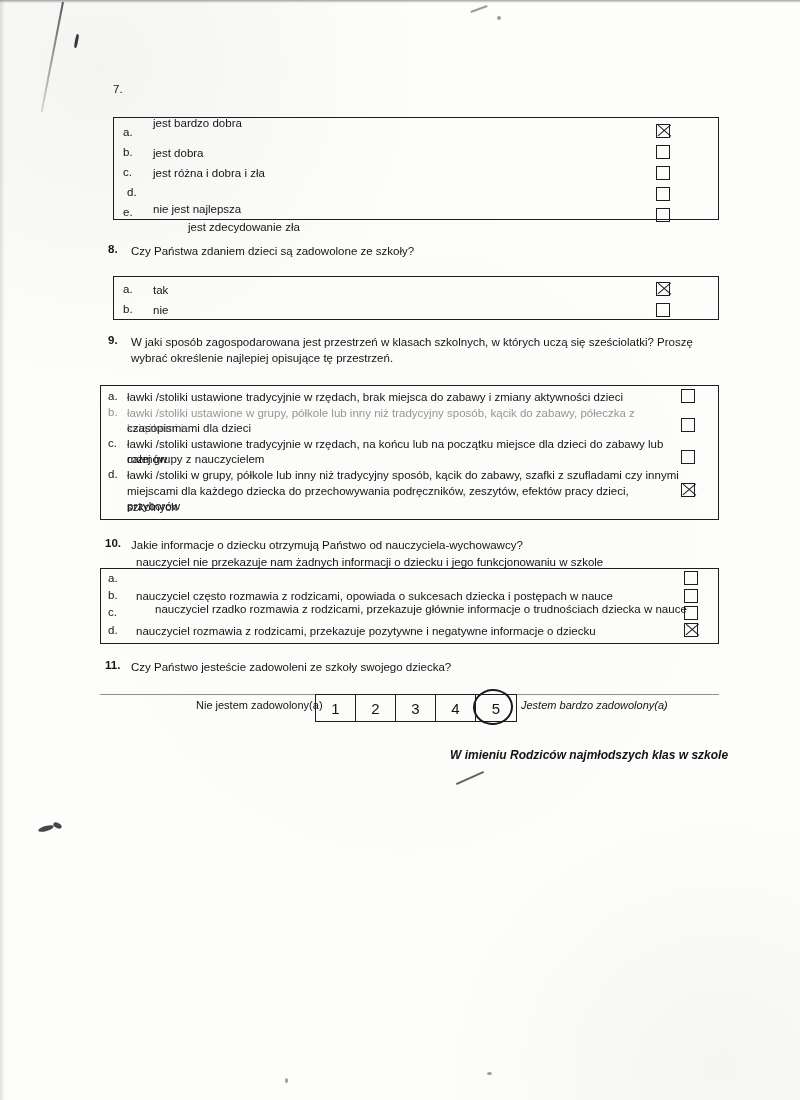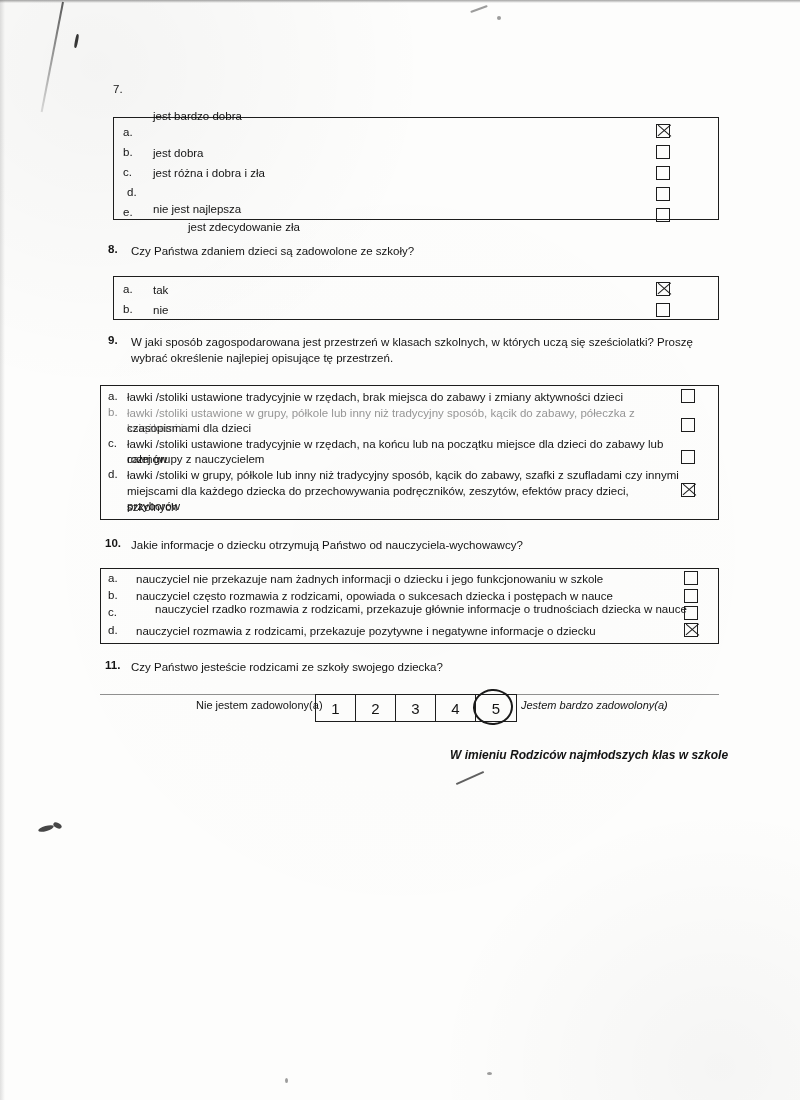--- a/index.html
+++ b/index.html
@@ -214,21 +214,21 @@
   <div class="speck" style="left:470px; top:8px; width:18px; height:2px; transform:rotate(-20deg); border-radius:2px;"></div>
   <div class="sig-stroke"></div>
 
   <div class="content">
 
     <div class="q-num" style="left:113px; top:83px;">7.</div>
 
     <div class="ansbox" style="left:113px; top:117px; width:606px; height:103px;"></div>
 
     <div class="opt-letter" style="left:123px; top:126px;">a.</div>
-    <div class="opt-text" style="left:153px; top:109px;">jest bardzo dobra</div>
+    <div class="opt-text" style="left:153px; top:116px;">jest bardzo dobra</div>
     <div class="cbox checked" style="left:656px; top:124px;"></div>
 
     <div class="opt-letter" style="left:123px; top:146px;">b.</div>
     <div class="opt-text" style="left:153px; top:146px;">jest dobra</div>
     <div class="cbox" style="left:656px; top:145px;"></div>
 
     <div class="opt-letter" style="left:123px; top:166px;">c.</div>
     <div class="opt-text" style="left:153px; top:166px;">jest różna i dobra i zła</div>
     <div class="cbox" style="left:656px; top:166px;"></div>
 
@@ -278,37 +278,37 @@
     <div class="opt-text" style="left:127px; top:484px; width:556px;">miejscami dla każdego dziecka do przechowywania podręczników, zeszytów, efektów pracy dzieci, przyborów</div>
     <div class="opt-text" style="left:127px; top:500px; width:545px;">szkolnych</div>
     <div class="cbox checked" style="left:681px; top:483px;"></div>
 
     <div class="q-num bold" style="left:105px; top:537px;">10.</div>
     <div class="q-head" style="left:131px; top:537px; width:580px;">Jakie informacje o dziecku otrzymują Państwo od nauczyciela-wychowawcy?</div>
 
     <div class="ansbox" style="left:100px; top:568px; width:619px; height:76px;"></div>
 
     <div class="opt-letter" style="left:108px; top:572px;">a.</div>
-    <div class="opt-text" style="left:136px; top:572px; width:540px;">nauczyciel nie przekazuje nam żadnych informacji o dziecku i jego funkcjonowaniu w szkole</div>
+    <div class="opt-text" style="left:136px; top:555px; width:540px;">nauczyciel nie przekazuje nam żadnych informacji o dziecku i jego funkcjonowaniu w szkole</div>
     <div class="cbox" style="left:684px; top:571px;"></div>
 
     <div class="opt-letter" style="left:108px; top:589px;">b.</div>
     <div class="opt-text" style="left:136px; top:589px; width:540px;">nauczyciel często rozmawia z rodzicami, opowiada o sukcesach dziecka i postępach w nauce</div>
     <div class="cbox" style="left:684px; top:589px;"></div>
 
     <div class="opt-letter" style="left:108px; top:606px;">c.</div>
     <div class="opt-text" style="left:136px; top:602px; width:540px;margin-left:19px;">nauczyciel rzadko rozmawia z rodzicami, przekazuje głównie informacje o trudnościach dziecka w nauce</div>
     <div class="cbox" style="left:684px; top:606px;"></div>
 
     <div class="opt-letter" style="left:108px; top:624px;">d.</div>
     <div class="opt-text" style="left:136px; top:624px; width:540px;">nauczyciel rozmawia z rodzicami, przekazuje pozytywne i negatywne informacje o dziecku</div>
     <div class="cbox checked" style="left:684px; top:623px;"></div>
 
     <div class="q-num bold" style="left:105px; top:659px;">11.</div>
-    <div class="q-head" style="left:131px; top:659px; width:580px;">Czy Państwo jesteście rodzicami ze szkoły swojego dziecka?</div>
+    <div class="q-head" style="left:131px; top:659px; width:580px;">Czy Państwo jesteście zadowoleni ze szkoły swojego dziecka?</div>
 
     <div class="scale-rule" style="left:100px; top:694px; width:619px;"></div>
 
     <div class="scale-label" style="left:196px; top:699px;">Nie jestem zadowolony(a)</div>
 
     <div class="scale-grid" style="left:315px; top:694px;">
       <div class="scale-cell">1</div>
       <div class="scale-cell">2</div>
       <div class="scale-cell">3</div>
       <div class="scale-cell">4</div>

